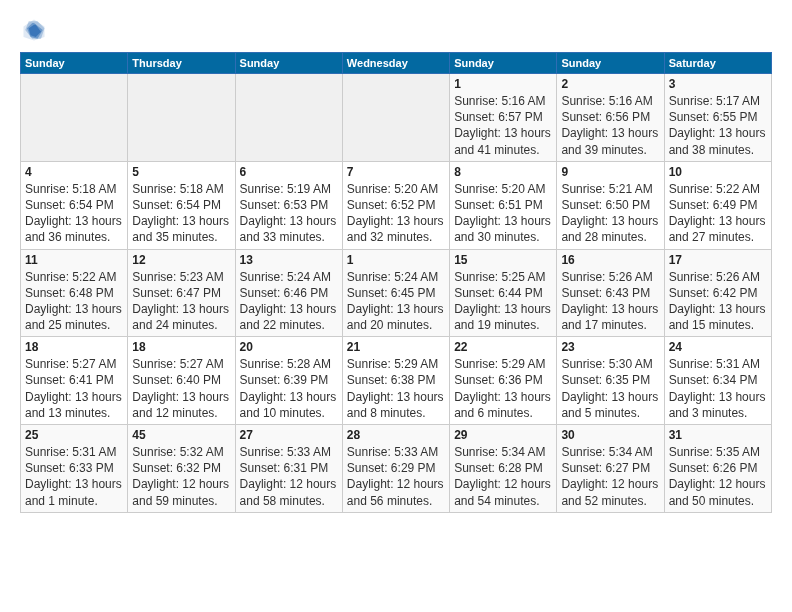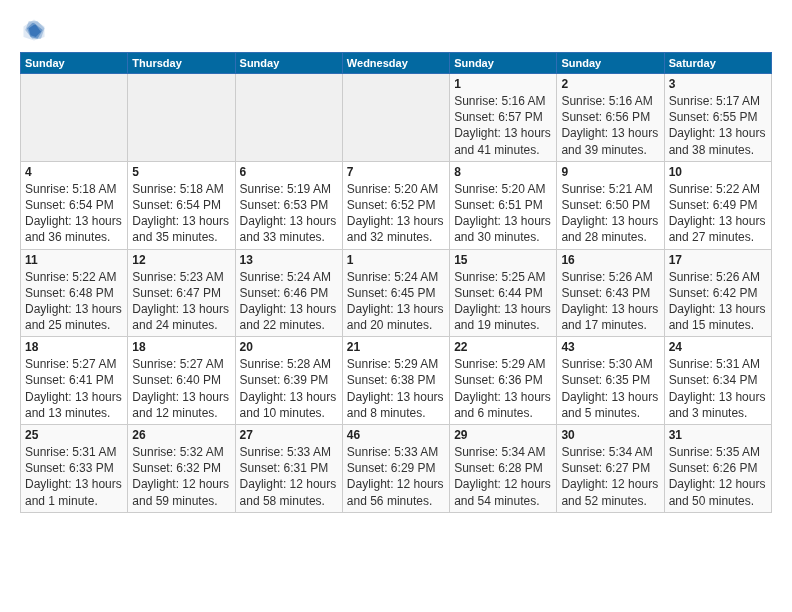--- a/index.html
+++ b/index.html
@@ -221,43 +221,43 @@
           </td>
           <td>
             <span class="day-number">21</span>
             <div class="cell-content">Sunrise: 5:29 AM<br>Sunset: 6:38 PM<br>Daylight: 13 hours and 8 minutes.</div>
           </td>
           <td>
             <span class="day-number">22</span>
             <div class="cell-content">Sunrise: 5:29 AM<br>Sunset: 6:36 PM<br>Daylight: 13 hours and 6 minutes.</div>
           </td>
           <td>
-            <span class="day-number">43</span>
+            <span class="day-number">23</span>
             <div class="cell-content">Sunrise: 5:30 AM<br>Sunset: 6:35 PM<br>Daylight: 13 hours and 5 minutes.</div>
           </td>
           <td>
             <span class="day-number">24</span>
             <div class="cell-content">Sunrise: 5:31 AM<br>Sunset: 6:34 PM<br>Daylight: 13 hours and 3 minutes.</div>
           </td>
         </tr>
         <tr>
           <td>
             <span class="day-number">25</span>
             <div class="cell-content">Sunrise: 5:31 AM<br>Sunset: 6:33 PM<br>Daylight: 13 hours and 1 minute.</div>
           </td>
           <td>
-            <span class="day-number">26</span>
+            <span class="day-number">45</span>
             <div class="cell-content">Sunrise: 5:32 AM<br>Sunset: 6:32 PM<br>Daylight: 12 hours and 59 minutes.</div>
           </td>
           <td>
             <span class="day-number">27</span>
             <div class="cell-content">Sunrise: 5:33 AM<br>Sunset: 6:31 PM<br>Daylight: 12 hours and 58 minutes.</div>
           </td>
           <td>
-            <span class="day-number">46</span>
+            <span class="day-number">28</span>
             <div class="cell-content">Sunrise: 5:33 AM<br>Sunset: 6:29 PM<br>Daylight: 12 hours and 56 minutes.</div>
           </td>
           <td>
             <span class="day-number">29</span>
             <div class="cell-content">Sunrise: 5:34 AM<br>Sunset: 6:28 PM<br>Daylight: 12 hours and 54 minutes.</div>
           </td>
           <td>
             <span class="day-number">30</span>
             <div class="cell-content">Sunrise: 5:34 AM<br>Sunset: 6:27 PM<br>Daylight: 12 hours and 52 minutes.</div>
           </td>

